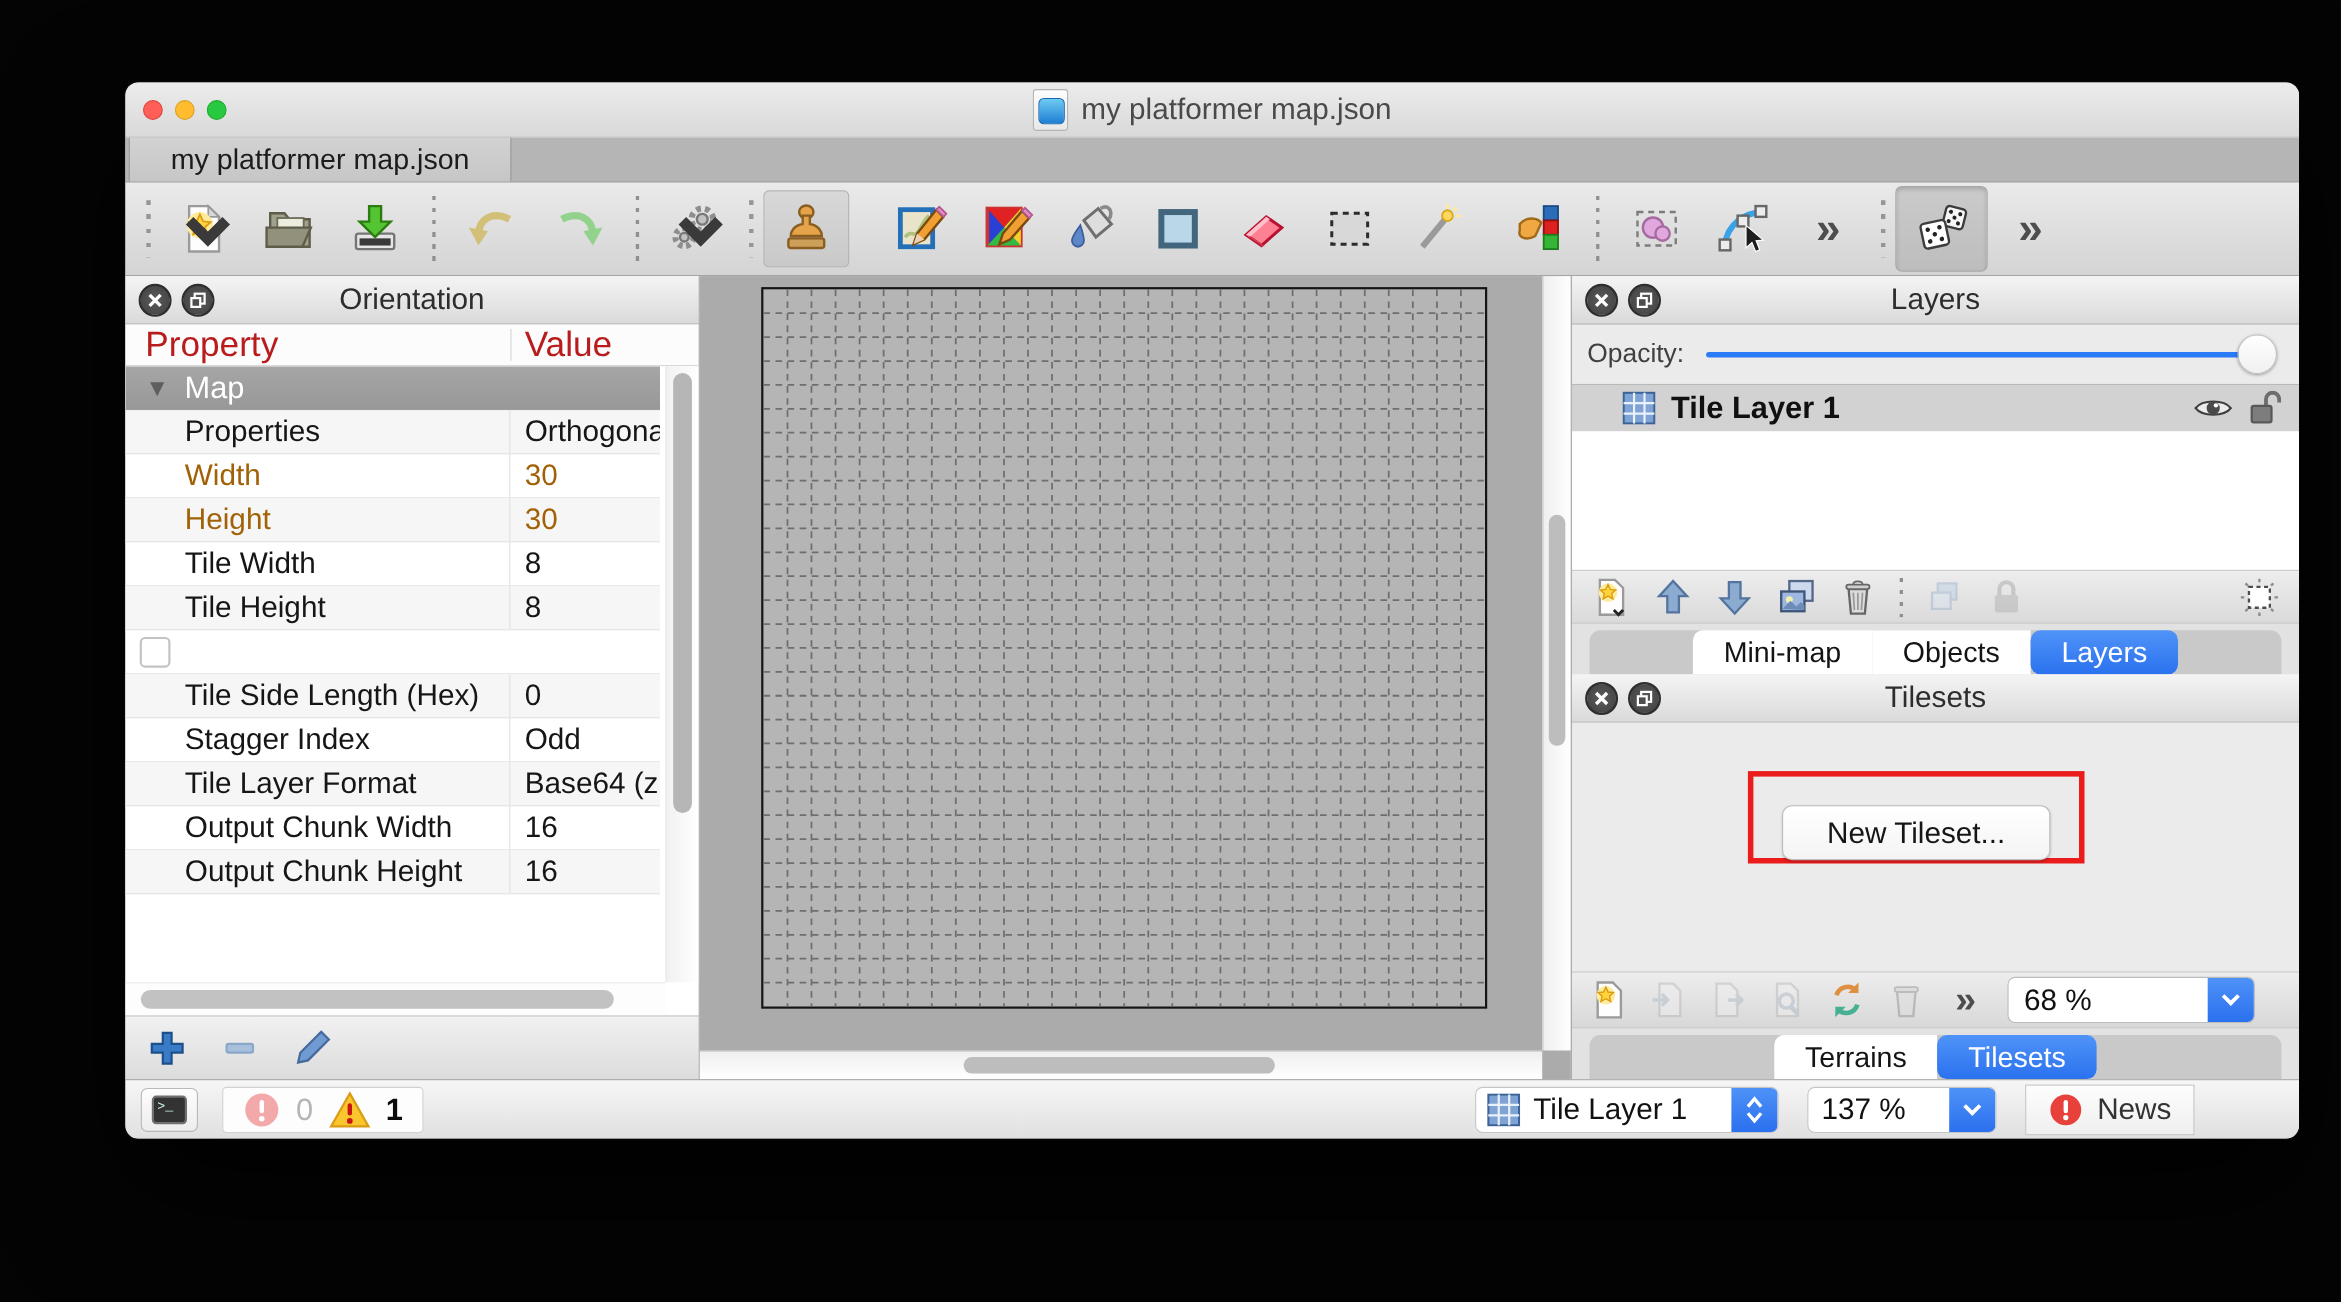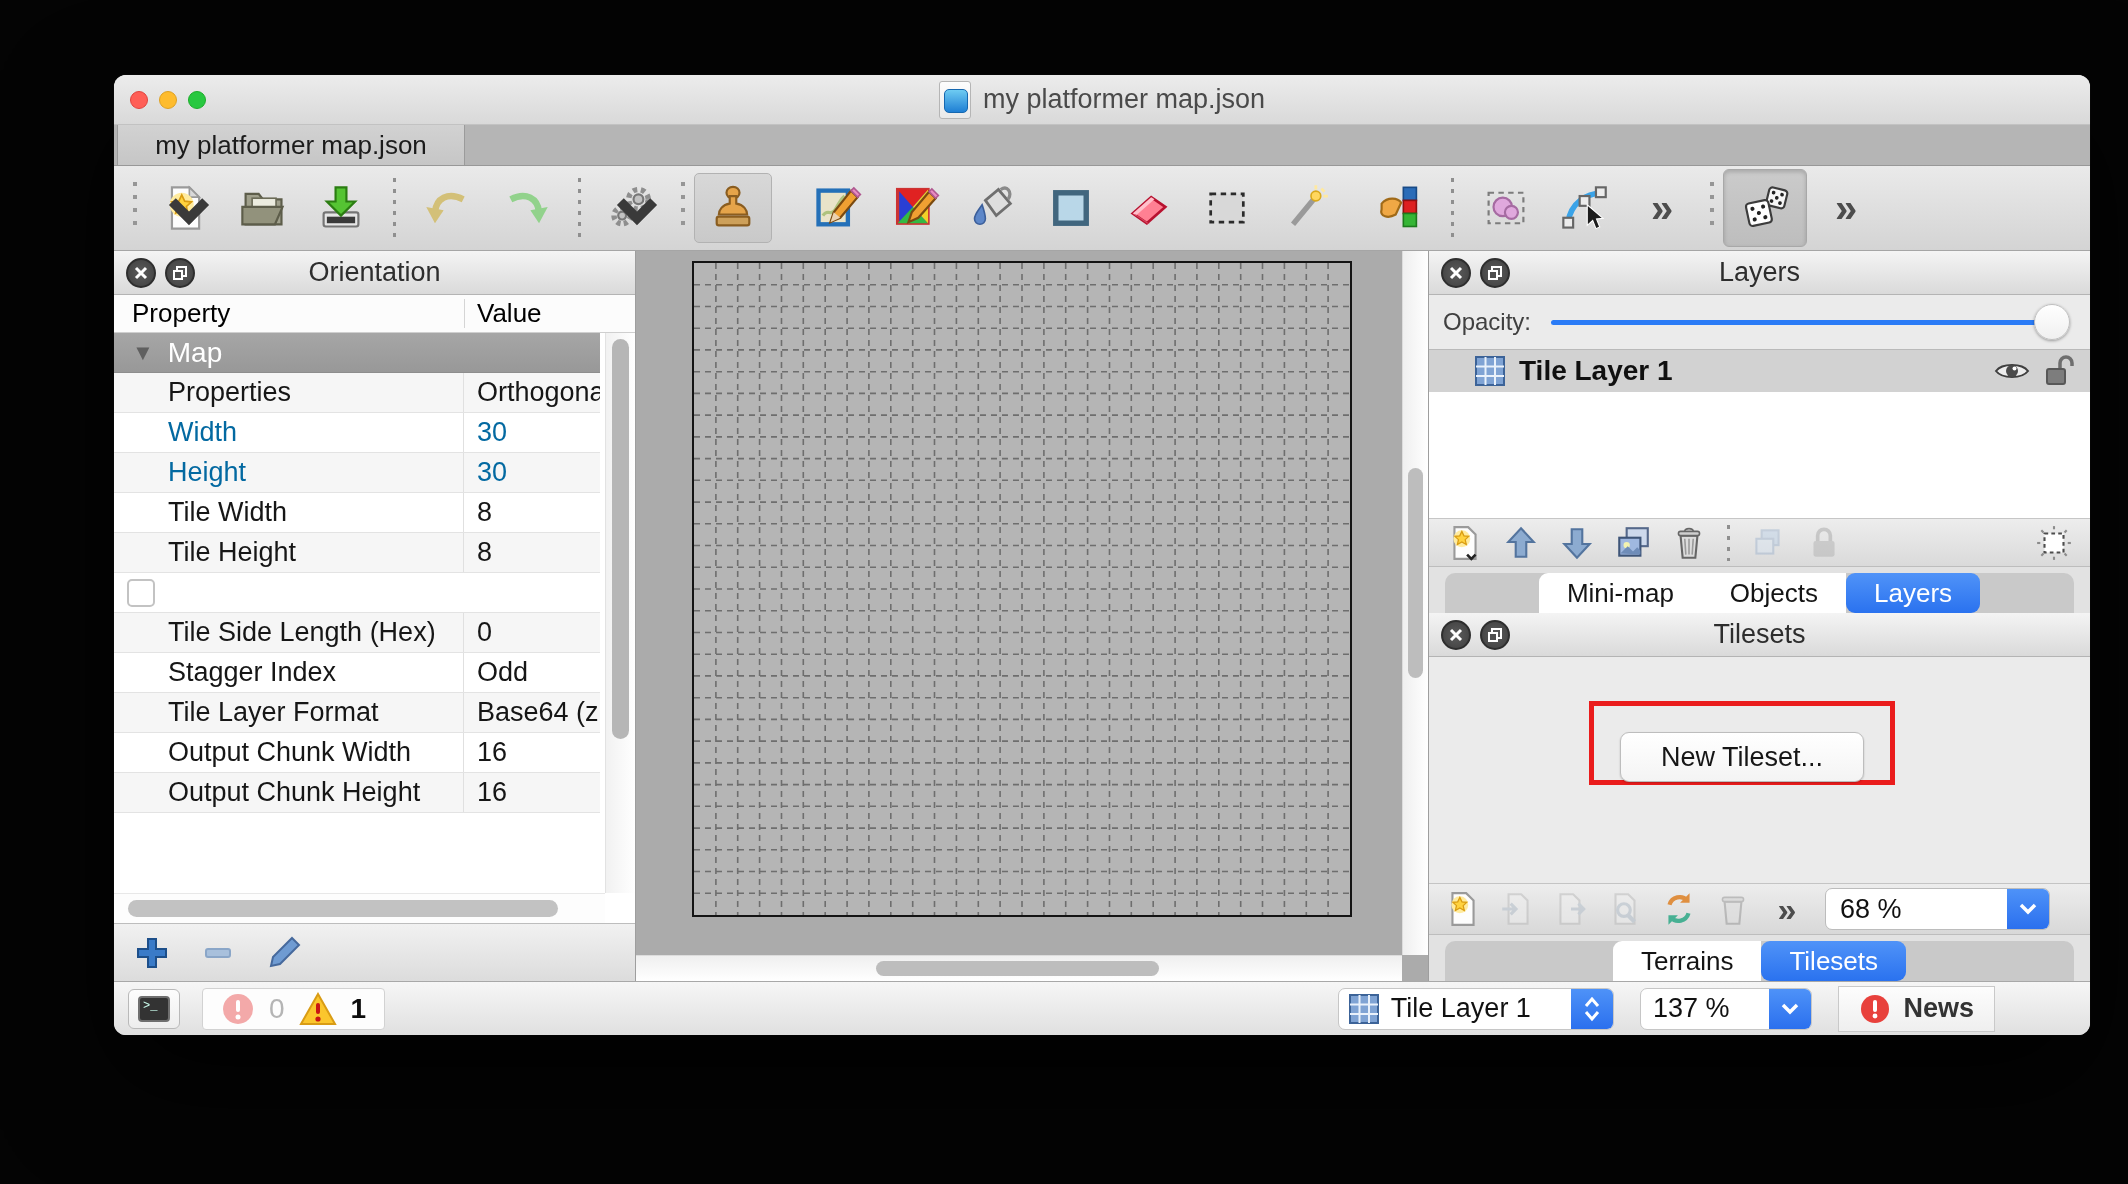--- a/index.html
+++ b/index.html
@@ -53,32 +53,32 @@
   .right-dock { width:662px; flex:0 0 662px; border-left:1px solid #9e9e9e; display:flex; flex-direction:column; background:#e6e6e6; }
   .panel-header { height:44px; flex:0 0 44px; background:linear-gradient(#f4f4f4,#dadada);
     border-bottom:1px solid #b4b4b4; position:relative; display:flex; align-items:center; justify-content:center; }
   .panel-title { font-size:27px; color:#2d2d2d; }
   .ph-btns { position:absolute; left:12px; top:7px; display:flex; gap:9px; }
   .ph-btn { width:30px; height:30px; border-radius:50%; background:radial-gradient(#5c5c5c,#3f3f3f);
     border:2px solid #2e2e2e; display:flex; align-items:center; justify-content:center; }
 
   
   .col-header { height:38px; flex:0 0 38px; background:#fcfcfc; border-bottom:1px solid #cfcfcf;
-    display:flex; font-size:26px; color:#000000; position:relative; }
+    display:flex; font-size:32px; color:#b91c1c; position:relative; }
   .col-prop { padding-left:18px; display:flex; align-items:center; width:350px; }
   .col-val { padding-left:13px; display:flex; align-items:center; }
   .col-div { position:absolute; left:350px; top:4px; bottom:4px; width:1px; background:#d5d5d5; }
   .ptable { flex:1; background:#fff; position:relative; overflow:hidden; display:flex; flex-direction:column; }
   .prows { width:486px; }
   .prow { height:40px; display:flex; border-bottom:1px solid #e3e3e3; font-size:27px; color:#161616; }
   .prow:nth-child(even) { background:#f6f6f6; }
   .plabel { width:350px; padding-left:54px; display:flex; align-items:center; border-right:1px solid #e0e0e0;
     white-space:nowrap; overflow:hidden; }
   .pval { flex:1; padding-left:13px; display:flex; align-items:center; white-space:nowrap; overflow:hidden; }
-  .prow.muted .plabel, .prow.muted .pval { color:#0369a1; }
+  .prow.muted .plabel, .prow.muted .pval { color:#a16207; }
   .grouprow { height:40px; background:linear-gradient(#a6a6a6,#989898); color:#fff; display:flex;
     align-items:center; font-size:28px; border-bottom:1px solid #8d8d8d; }
   .grouprow .tri { color:#5f5f5f; font-size:22px; margin:0 14px 0 18px; }
   .checkbox { width:28px; height:28px; background:#fff; border:2px solid #c3c3c3; border-radius:5px; }
   .vscroll { position:absolute; right:0; top:0; bottom:30px; width:30px; background:linear-gradient(to right,#f1f1f1,#ffffff); border-left:1px solid #e2e2e2; }
   .vscroll .thumb { position:absolute; left:6px; top:6px; width:17px; height:400px; border-radius:9px; background:#b6b6b6; }
   .hscroll-prop { position:absolute; left:0; right:30px; bottom:0; height:30px; background:#fdfdfd; border-top:1px solid #e8e8e8; }
   .hscroll-prop .thumb { position:absolute; left:14px; top:6px; height:17px; width:430px; border-radius:9px; background:#c2c2c2; }
   .prop-footer { height:58px; flex:0 0 58px; background:linear-gradient(#f1f1f1,#dcdcdc);
     border-top:1px solid #bdbdbd; display:flex; align-items:center; gap:26px; padding-left:18px; }
@@ -135,21 +135,21 @@
   .console-scr::after { content:">_"; position:absolute; left:3px; top:1px; color:#cfe; font-size:12px; font-family:"Liberation Mono",monospace; }
   .msg-group { height:42px; background:#fdfdfd; border:1px solid #d2d2d2; border-radius:4px; display:flex;
     align-items:center; gap:14px; padding:0 18px; }
   .count-muted { font-size:28px; color:#b5b5b5; }
   .count-strong { font-size:28px; color:#0c0c0c; font-weight:bold; }
   .sb-right { margin-left:auto; display:flex; align-items:center; gap:26px; }
   .layer-combo { height:42px; background:#fff; border:1px solid #c6c6c6; border-radius:7px; display:flex; align-items:center; overflow:hidden; }
   .layer-combo .txt { font-size:27px; color:#111; padding:0 40px 0 12px; }
   .news-btn { height:46px; background:linear-gradient(#fdfdfd,#efefef); border:1px solid #c9c9c9;
     display:flex; align-items:center; gap:12px; padding:0 20px; }
-  .news-txt { font-size:27px; color:#333;font-weight:bold; }
+  .news-txt { font-size:27px; color:#333; }
 </style>
 </head>
 <body>
 
 <div class="window">
 
   <div class="titlebar">
     <div class="lights">
       <div class="light red"></div>
       <div class="light yellow"></div>

